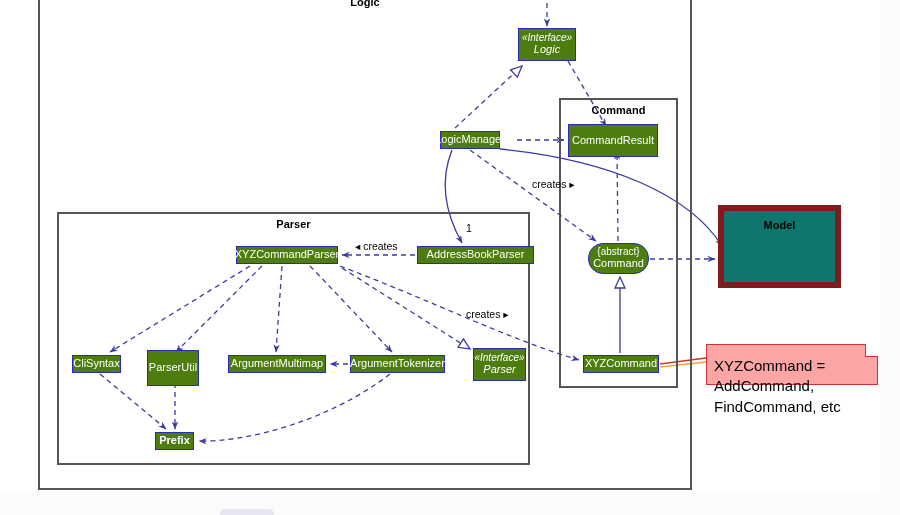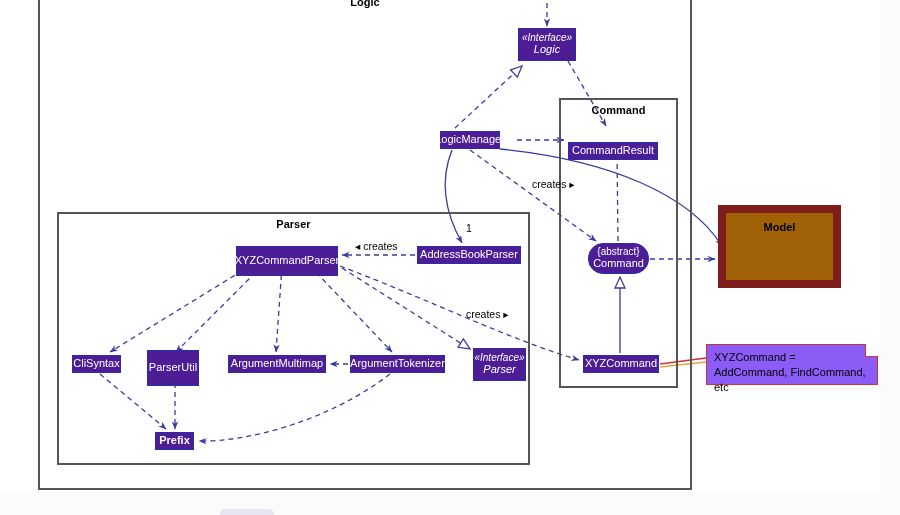--- a/index.html
+++ b/index.html
@@ -8,36 +8,36 @@
     background:#fbfbfc;
     font-family:"Liberation Sans","DejaVu Sans",sans-serif;
   }
   #canvas{position:absolute;left:0;top:0;width:880px;height:492px;background:#ffffff;}
   #svgroot{position:absolute;left:0;top:0;width:900px;height:515px;}
 
   .pkg{position:absolute;border:2px solid #555555;background:transparent;box-sizing:border-box;}
   .pkg-title{position:absolute;width:100%;text-align:center;font-weight:bold;font-size:11px;color:#000;}
 
   .cls{
-    position:absolute;background:#4c1d95;border:1px solid #2b2bb0;
+    position:absolute;background:#4d7c0f;border:1px solid #2b2bb0;
     color:#ffffff;box-sizing:border-box;
     display:flex;align-items:center;justify-content:center;
     font-size:11px;line-height:1.05;text-align:center;white-space:nowrap;
   }
   .cls.two{flex-direction:column;}
   .cls .stereo{font-style:italic;font-size:10px;}
   .cls .nm{font-style:italic;}
   .cls .plain{font-style:normal;}
 
-  .plainbox{position:absolute;background:#a16207;border:8px solid #7f1d1d;box-sizing:border-box;}
+  .plainbox{position:absolute;background:#0f766e;border:6px solid #7f1d1d;box-sizing:border-box;}
   .plainbox .ttl{position:absolute;width:100%;text-align:center;top:8px;font-weight:bold;font-size:11px;color:#000;}
 
   .note{
-    position:absolute;background:#8b5cf6;border:1.5px solid #cc3333;box-sizing:border-box;
-    font-size:11px;color:#000;padding:5px 7px;line-height:1.35;
+    position:absolute;background:#fca5a5;border:1.5px solid #cc3333;box-sizing:border-box;
+    font-size:15px;color:#000;padding:11px 7px;line-height:1.35;
   }
   .note .fold{position:absolute;right:-1px;top:-1px;width:12px;height:12px;
     background:#ffffff;border-left:1.5px solid #cc3333;border-bottom:1.5px solid #cc3333;}
 
   .lbl{position:absolute;font-size:10.5px;color:#000;white-space:nowrap;}
   .mult{position:absolute;font-size:10.5px;color:#000;}
 
   #ghost{position:absolute;left:220px;top:509px;width:54px;height:12px;
     background:#e6e6f2;border-radius:5px 5px 0 0;}
 </style>
@@ -134,38 +134,38 @@
 
 <div class="cls two" id="c0" style="left: 518px; top: 28px; width: 58px; height: 33px;">
   <span class="stereo">«Interface»</span>
   <span class="nm">Logic</span>
 </div>
 
 <div class="cls" id="c1" style="left: 440px; top: 131px; width: 60px; height: 18px;">
   <span class="plain">LogicManager</span>
 </div>
 
-<div class="cls" id="c2" style="left: 568px; top: 142px; width: 90px; height: 18px;">
+<div class="cls" id="c2" style="left: 568px; top: 124px; width: 90px; height: 33px;">
   <span class="plain">CommandResult</span>
 </div>
 
 <div class="cls two" id="c3" style="left: 588px; top: 243px; width: 61px; height: 31px; border-radius: 15px;">
   <span class="stereo plain">{abstract}</span>
   <span class="plain">Command</span>
 </div>
 
 <div class="cls" id="c4" style="left: 583px; top: 355px; width: 76px; height: 18px;">
   <span class="plain">XYZCommand</span>
 </div>
 
-<div class="cls" id="c5" style="left: 236px; top: 246px; width: 102px; height: 30px;">
+<div class="cls" id="c5" style="left: 236px; top: 246px; width: 102px; height: 18px;">
   <span class="plain">XYZCommandParser</span>
 </div>
 
-<div class="cls" id="c6" style="left: 417px; top: 246px; width: 104px; height: 18px;">
+<div class="cls" id="c6" style="left: 417px; top: 246px; width: 117px; height: 18px;">
   <span class="plain">AddressBookParser</span>
 </div>
 
 <div class="cls" id="c7" style="left: 72px; top: 355px; width: 49px; height: 18px;">
   <span class="plain">CliSyntax</span>
 </div>
 
 <div class="cls" id="c8" style="left: 147px; top: 350px; width: 52px; height: 36px;">
   <span class="plain">ParserUtil</span>
 </div>

